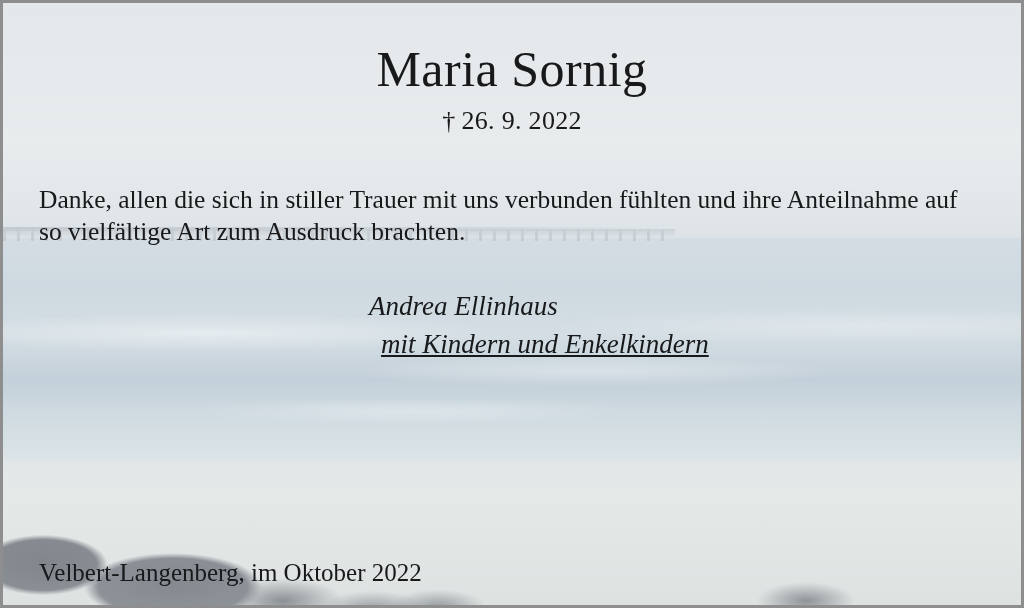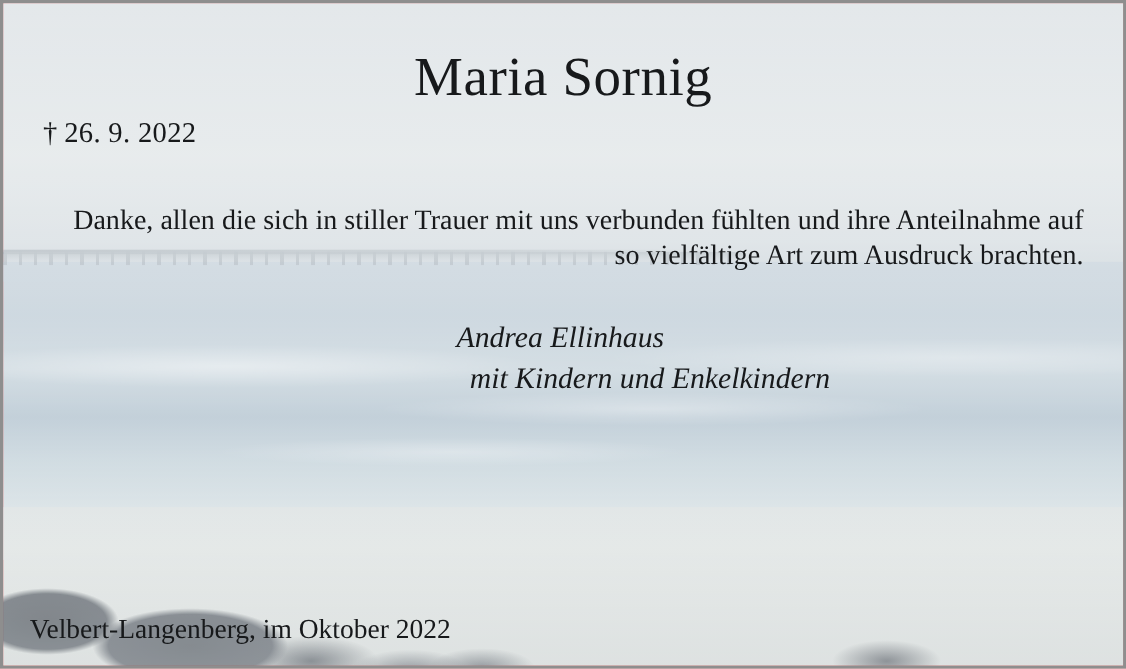--- a/index.html
+++ b/index.html
@@ -7,21 +7,21 @@
     padding: 0;
     background: #ffffff;
   }
   .card {
     position: relative;
     width: 1024px;
     height: 608px;
     overflow: hidden;
     box-sizing: border-box;
     border: 3px solid #8e8e8e;
-    background: #fca5a5;
+    background: #c4b5fd;
     font-family: "Liberation Serif", serif;
   }
 
   
   .bg {
     position: absolute;
     inset: 0;
     z-index: 0;
   }
   
@@ -129,49 +129,48 @@
   }
   .deceased-name {
     text-align: center;
     font-size: 50px;
     line-height: 1.05;
     letter-spacing: 0.5px;
     margin: 10px 0 0 0;
     font-weight: 400;
   }
   .death-date {
-    text-align: left;
+    text-align: center;
     font-size: 26px;
     margin: 10px 0 0 0;
     letter-spacing: 0.3px;
   }
   .cross { margin-right: 6px; }
 
   .paragraph {
     font-size: 25.5px;
     line-height: 1.28;
     margin: 0;
-    text-align: right;
   }
   .p-first { margin-top: 48px; }
   .p-second { margin-top: 30px; }
 
   .signatures {
     margin-top: 38px;
     padding-left: 330px;
     font-style: italic;
     font-size: 27px;
     line-height: 1.42;
   }
-  .sig-line { white-space: nowrap; margin-left: 46px; }
-  .sig-indent { padding-left: 12px; }
+  .sig-line { white-space: nowrap; }
+  .sig-indent { padding-left: 12px; text-decoration: underline; }
 
   .place-date {
     position: absolute;
-    left: 24px;
+    left: 36px;
     bottom: 18px;
     font-size: 25px;
   }
 </style>
 </head>
 <body>
 
 <div class="card">
 
   <div class="bg">

